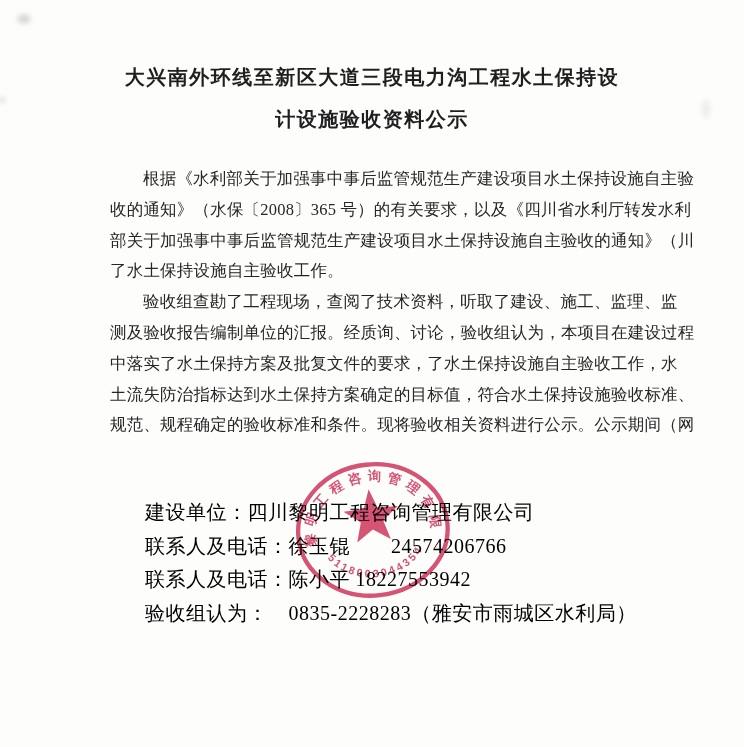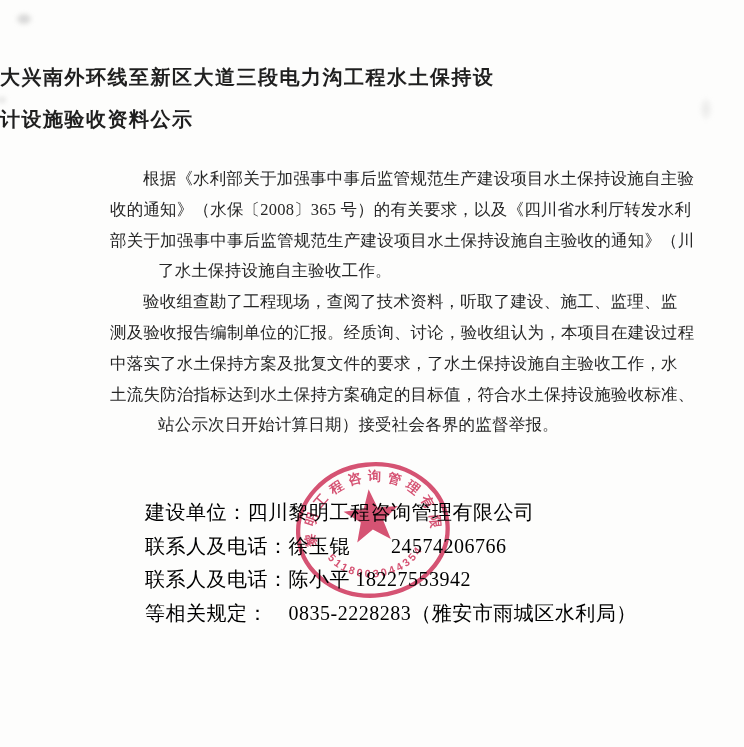--- a/index.html
+++ b/index.html
@@ -28,21 +28,21 @@
   .smudge.s2 { left: -3px; top: 96px; width: 10px; height: 8px;
     background: radial-gradient(ellipse, rgba(170,170,170,.35), rgba(210,210,210,0)); }
   .smudge.s3 { left: 700px; top: 98px; width: 12px; height: 22px;
     background: radial-gradient(ellipse, rgba(190,190,190,.30), rgba(220,220,220,0)); }
 
   .doc-title {
     position: absolute;
     left: 0;
     top: 56px;
     width: 744px;
-    text-align: left;
+    text-align: center;
     font-size: 20px;
     font-weight: bold;
     line-height: 42px;
     letter-spacing: 1.5px;
     color: #1f1f1f;
   }
 
   .body-text {
     position: absolute;
     left: 110px;
@@ -53,21 +53,21 @@
     color: #262626;
   }
   .line {
     height: 30.8px;
     text-align: justify;
     text-align-last: justify;
     letter-spacing: 0.2px;
     white-space: nowrap;
   }
   .line.indent { text-indent: 2em; }
-  .line.para-end { text-align-last: left; margin-left: 48px; }
+  .line.para-end { text-align-last: left; }
 
   .contact-block {
     position: absolute;
     left: 145px;
     top: 496px;
     width: 520px;
     font-size: 20px;
     line-height: 33.6px;
     font-weight: 500;
     color: #000000;
@@ -113,35 +113,35 @@
 
   <div class="body-text">
     <div class="line indent">根据《水利部关于加强事中事后监管规范生产建设项目水土保持设施自主验</div>
     <div class="line">收的通知》（水保〔2008〕365 号）的有关要求，以及《四川省水利厅转发水利</div>
     <div class="line">部关于加强事中事后监管规范生产建设项目水土保持设施自主验收的通知》（川</div>
     <div class="line para-end">了水土保持设施自主验收工作。</div>
     <div class="line indent">验收组查勘了工程现场，查阅了技术资料，听取了建设、施工、监理、监</div>
     <div class="line">测及验收报告编制单位的汇报。经质询、讨论，验收组认为，本项目在建设过程</div>
     <div class="line">中落实了水土保持方案及批复文件的要求，了水土保持设施自主验收工作，水</div>
     <div class="line">土流失防治指标达到水土保持方案确定的目标值，符合水土保持设施验收标准、</div>
-    <div class="line para-end">站公示次日开始计算日期）接受社会各界的监督举报。</div>
+    <div class="line">规范、规程确定的验收标准和条件。现将验收相关资料进行公示。公示期间（网</div>
   </div>
 
   <div class="contact-block">
     <div class="contact-row">
       <span class="contact-label">建设单位：</span><span class="contact-value">四川黎明工程咨询管理有限公司</span>
     </div>
     <div class="contact-row">
       <span class="contact-label">联系人及电话：</span><span class="contact-value">徐玉锟　　24574206766</span>
     </div>
     <div class="contact-row">
       <span class="contact-label">联系人及电话：</span><span class="contact-value">陈小平 18227553942</span>
     </div>
     <div class="contact-row">
-      <span class="contact-label">等相关规定：</span><span class="contact-value">　0835-2228283（雅安市雨城区水利局）</span>
+      <span class="contact-label">验收组认为：</span><span class="contact-value">　0835-2228283（雅安市雨城区水利局）</span>
     </div>
   </div>
 
   <svg class="seal" viewBox="0 0 160 142" aria-hidden="true">
     <ellipse class="ring" cx="80" cy="70" rx="73" ry="64"></ellipse>
     <polygon class="star" points="80,30 86.76,48.70 106.63,49.35 90.94,61.55 96.46,80.65 80,69.5 63.54,80.65 69.06,61.55 53.37,49.35 73.24,48.70"></polygon>
     <defs>
       <path id="arcCompany" d="M 25.5 84 A 57 48 0 1 1 134.5 84" fill="none"></path>
       <path id="arcCode" d="M 26.8 78 A 54 46 0 0 0 133.2 78" fill="none"></path>
     </defs>

